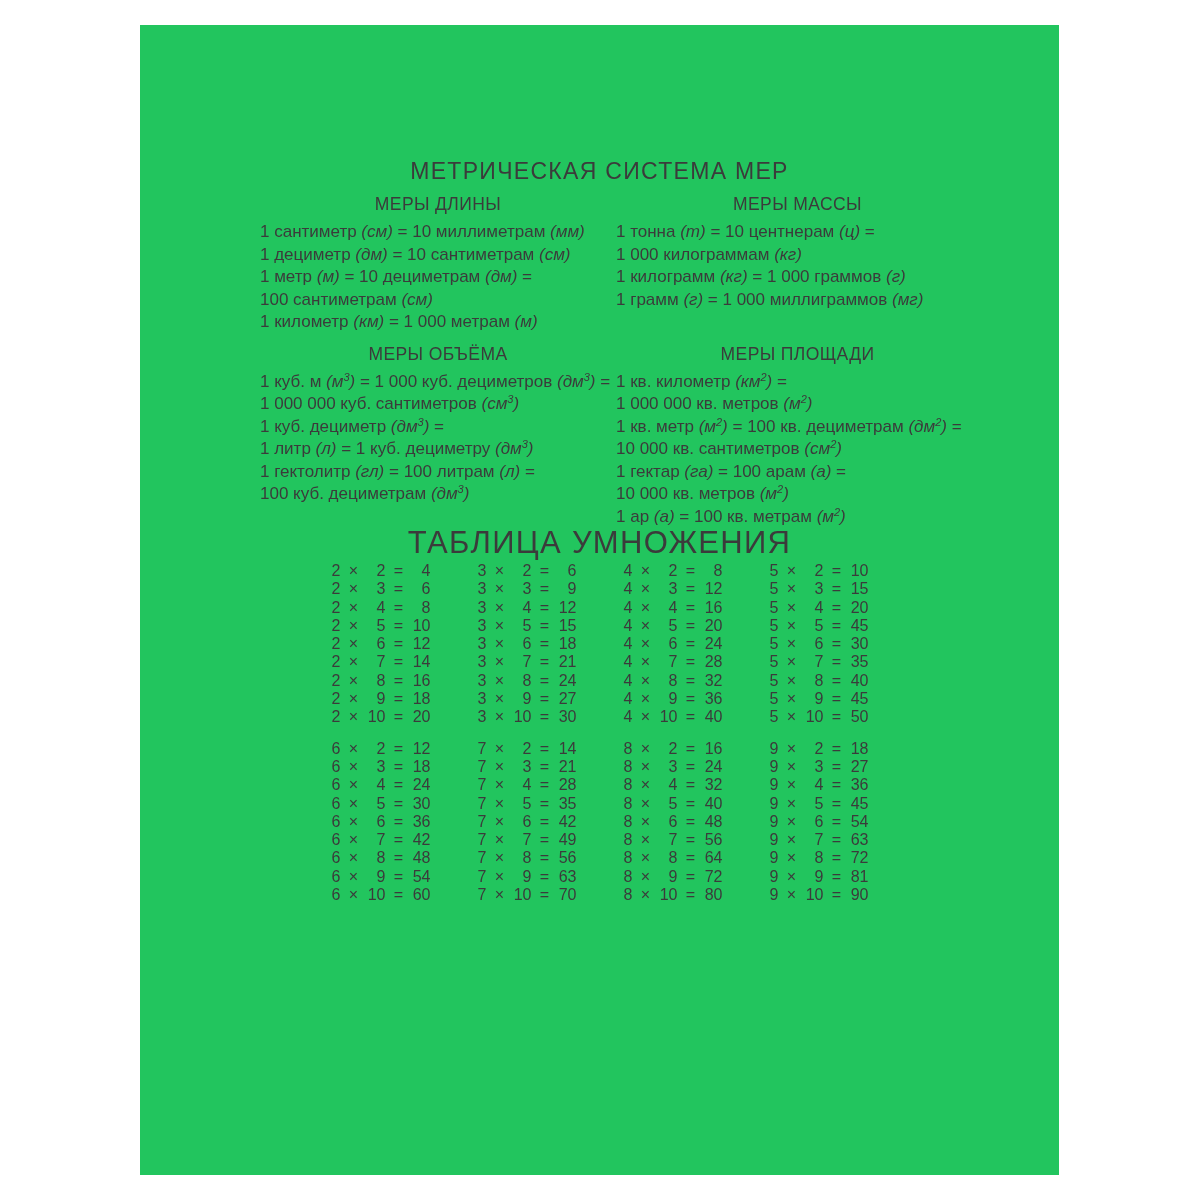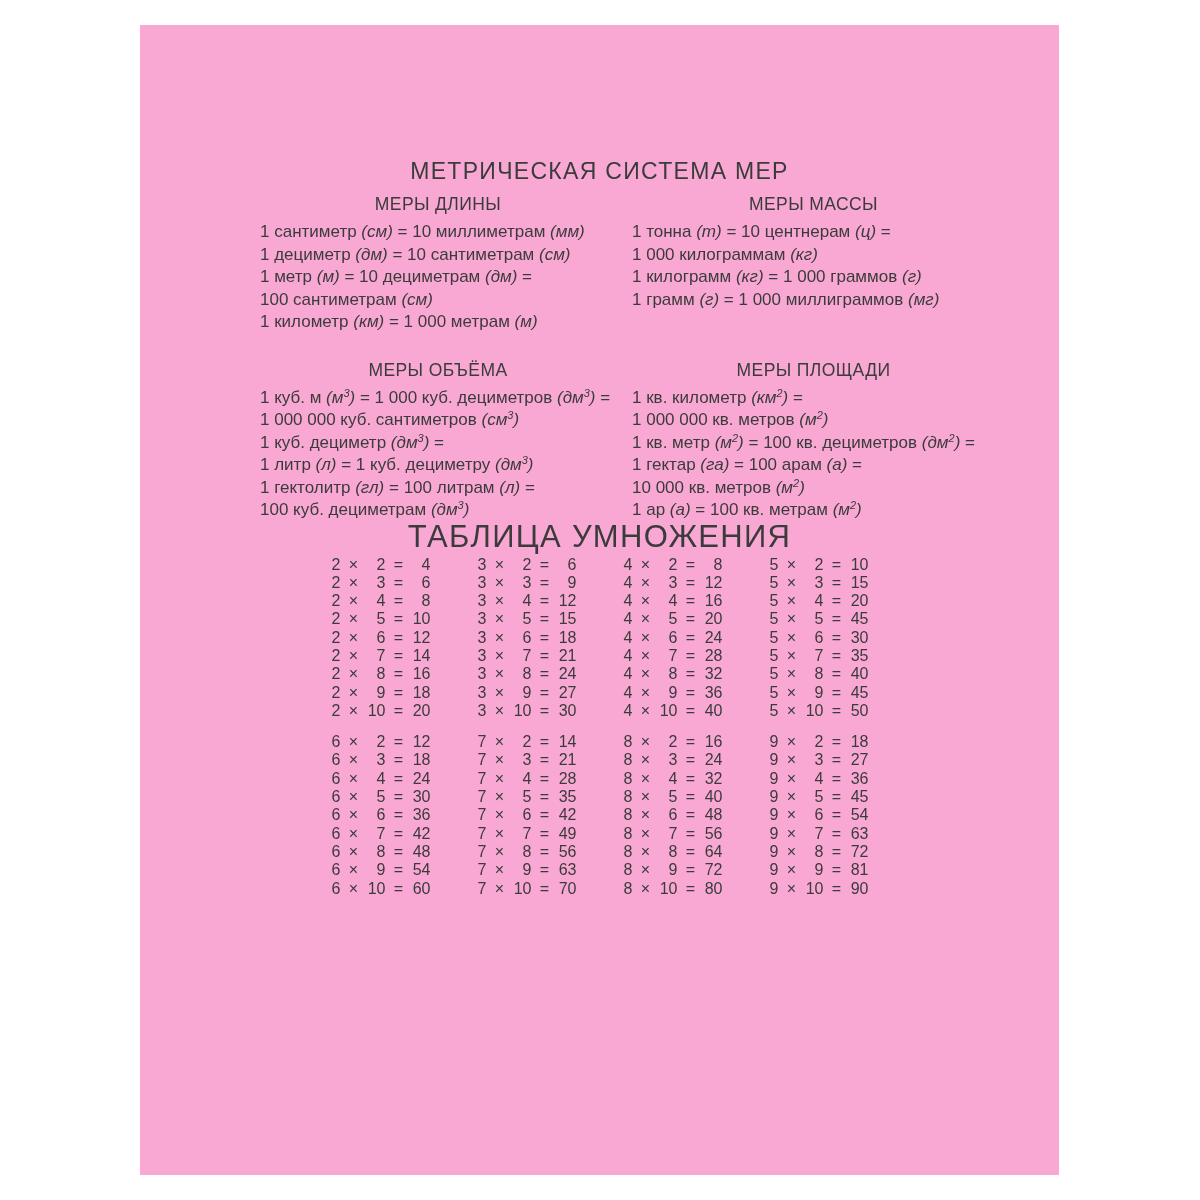--- a/index.html
+++ b/index.html
@@ -11,21 +11,21 @@
   .sheet {
     position:absolute; left:140px; top:25px; width:919px; height:1150px;
     background:#f4f4f5;
   }
   .main-title {
     margin:133px 0 0 0; text-align:center;
     font-size:23px; line-height:26px; letter-spacing:1.3px; font-weight:400;
   }
   .sections {
     display:grid; grid-template-columns:356px 363px;
-    padding-left:120px; margin-top:0;gap:16px;
+    padding-left:120px; margin-top:0;
   }
   .col-header {
     text-align:center; font-size:17.5px; line-height:24px;
     margin:8px 0 5px 0; letter-spacing:0.4px; font-weight:400;
   }
   .lines .line {
     font-size:17px; line-height:22.5px; white-space:nowrap;
   }
   .it { font-style:italic; }
   .sup { font-size:11px; vertical-align:6px; line-height:0; }
@@ -38,21 +38,21 @@
   .mblock + .mblock { margin-top:13px; }
   .mcol { display:flex; flex-direction:column; }
   .meq { display:flex; gap:8px; font-size:16px; line-height:18.3px; }
   .meq .f1 { width:10px; text-align:right; }
   .meq .f2, .meq .res { width:19px; text-align:right; }
   .meq .op { width:10px; text-align:center; }
 </style>
 </head>
 <body style="background: rgb(255, 255, 255); color: rgb(59, 59, 59);">
 
-<div class="sheet" style="background: #f9a8d4;">
+<div class="sheet" style="background: #22c55e;">
   <div class="main-title">МЕТРИЧЕСКАЯ СИСТЕМА МЕР</div>
 
   <div class="sections">
     <div class="section">
       <div class="col-header">МЕРЫ ДЛИНЫ</div>
       <div class="lines">
           <div class="line"><span>1 сантиметр </span><span class="it">(см)</span><span> = 10 миллиметрам </span><span class="it">(мм)</span></div>
           <div class="line"><span>1 дециметр </span><span class="it">(дм)</span><span> = 10 сантиметрам </span><span class="it">(см)</span></div>
           <div class="line"><span>1 метр </span><span class="it">(м)</span><span> = 10 дециметрам </span><span class="it">(дм)</span><span> =</span></div>
           <div class="line"><span>100 сантиметрам </span><span class="it">(см)</span></div>
@@ -77,21 +77,22 @@
           <div class="line"><span>1 литр </span><span class="it">(л)</span><span> = 1 куб. дециметру </span><span class="it">(дм</span><span class="it sup">3</span><span class="it">)</span></div>
           <div class="line"><span>1 гектолитр </span><span class="it">(гл)</span><span> = 100 литрам </span><span class="it">(л)</span><span> =</span></div>
           <div class="line"><span>100 куб. дециметрам </span><span class="it">(дм</span><span class="it sup">3</span><span class="it">)</span></div>
         </div>
     </div>
     <div class="section">
       <div class="col-header">МЕРЫ ПЛОЩАДИ</div>
       <div class="lines">
           <div class="line"><span>1 кв. километр </span><span class="it">(км</span><span class="it sup">2</span><span class="it">)</span><span> =</span></div>
           <div class="line"><span>1 000 000 кв. метров </span><span class="it">(м</span><span class="it sup">2</span><span class="it">)</span></div>
-          <div class="line"><span>1 кв. метр </span><span class="it">(м</span><span class="it sup">2</span><span class="it">)</span><span> = 100 кв. дециметров </span><span class="it">(дм</span><span class="it sup">2</span><span class="it">)</span><span> =</span></div>
+          <div class="line"><span>1 кв. метр </span><span class="it">(м</span><span class="it sup">2</span><span class="it">)</span><span> = 100 кв. дециметрам </span><span class="it">(дм</span><span class="it sup">2</span><span class="it">)</span><span> =</span></div>
+          <div class="line"><span>10 000 кв. сантиметров </span><span class="it">(см</span><span class="it sup">2</span><span class="it">)</span></div>
           <div class="line"><span>1 гектар </span><span class="it">(га)</span><span> = 100 арам </span><span class="it">(а)</span><span> =</span></div>
           <div class="line"><span>10 000 кв. метров </span><span class="it">(м</span><span class="it sup">2</span><span class="it">)</span></div>
           <div class="line"><span>1 ар </span><span class="it">(а)</span><span> = 100 кв. метрам </span><span class="it">(м</span><span class="it sup">2</span><span class="it">)</span></div>
         </div>
     </div>
   </div>
 
   <div class="mult-title">ТАБЛИЦА УМНОЖЕНИЯ</div>
   <div class="mult">
     <div class="mblock">

